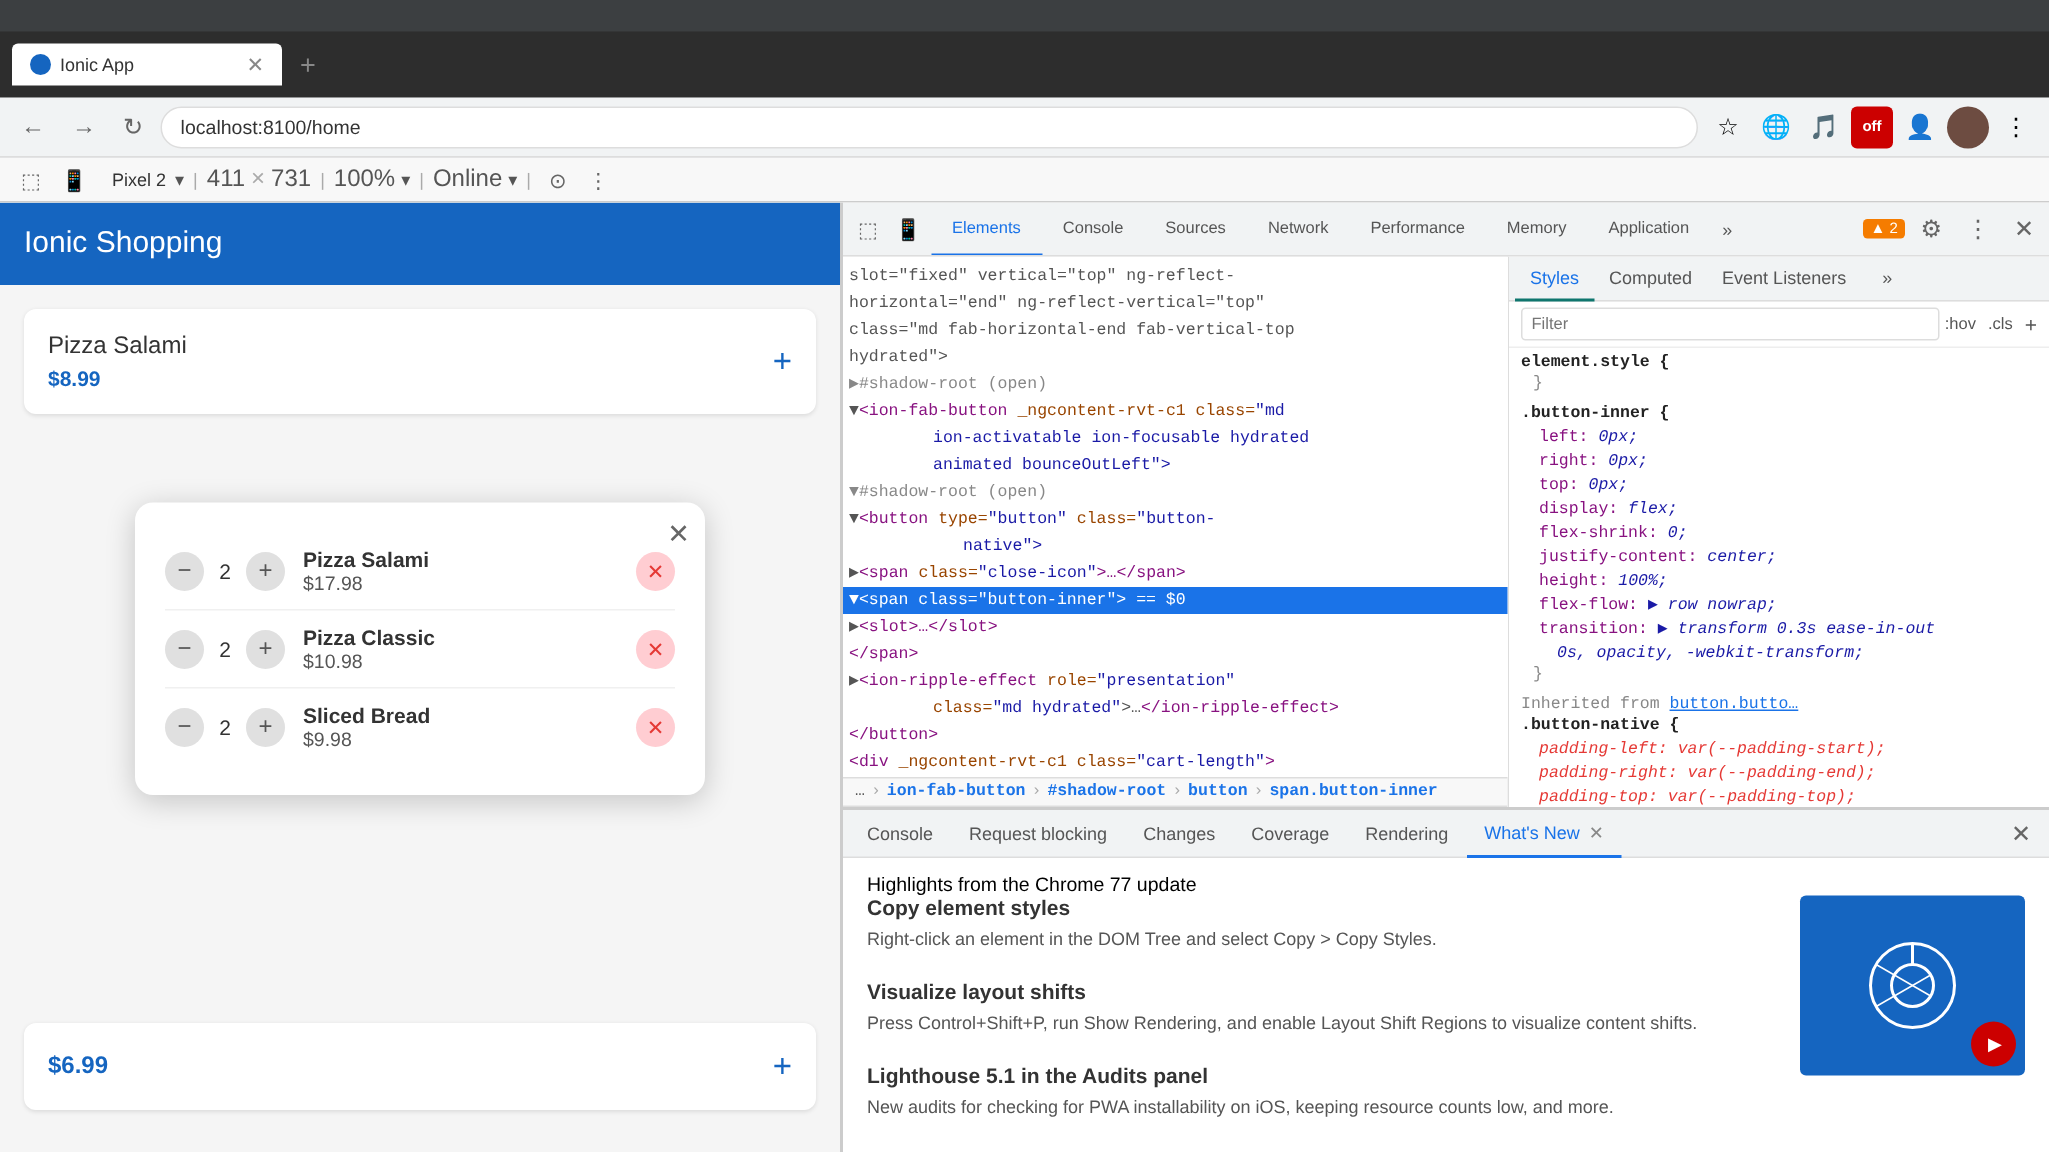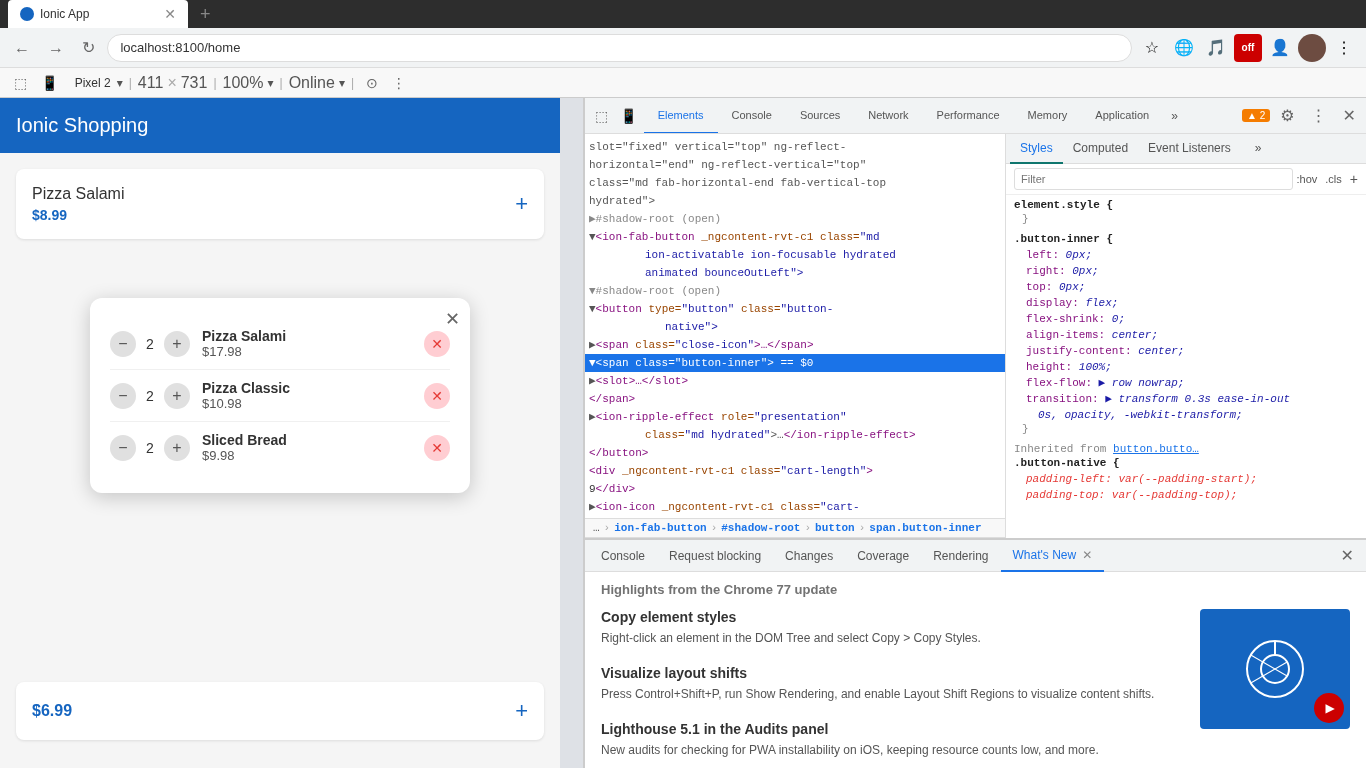--- a/index.html
+++ b/index.html
@@ -1,41 +1,41 @@
 <!DOCTYPE html>
 <html><head>
   <meta charset="utf-8">
   <style>
     * { box-sizing: border-box; margin: 0; padding: 0; }
     body { font-family: -apple-system, BlinkMacSystemFont, 'Segoe UI', sans-serif; background: #dee1e6; width: 1366px; height: 768px; overflow: hidden; display: flex; flex-direction: column; }
 
     
     .browser-chrome { background: #3c3f41; display: flex; flex-direction: column; }
-    .tab-bar { background: #2d2d2d; display: flex; align-items: center; height: 28px; padding: 0 8px; gap: 4px; }
+    .tab-bar { background: #2d2d2d; display: flex; align-items: center; height: 44px; padding: 0 8px; gap: 4px; margin-top: 21px; }
     .tab { background: #3c3f41; color: #ccc; display: flex; align-items: center; gap: 6px; padding: 0 12px; height: 28px; border-radius: 4px 4px 0 0; font-size: 12px; min-width: 180px; }
     .tab.active { background: #ffffff; color: #333; }
     .tab-favicon { width: 14px; height: 14px; border-radius: 50%; background: #1565c0; display: inline-block; }
     .tab-close { margin-left: auto; color: #888; cursor: pointer; font-size: 14px; }
     .tab-new { background: none; border: none; color: #888; font-size: 18px; cursor: pointer; padding: 0 8px; }
 
     .nav-bar { background: #f1f3f4; display: flex; align-items: center; height: 40px; padding: 0 8px; gap: 6px; border-bottom: 1px solid #ddd; }
     .nav-btn { background: none; border: none; color: #666; cursor: pointer; font-size: 16px; padding: 4px 6px; border-radius: 4px; }
     .address-bar { flex: 1; display: flex; align-items: center; background: #fff; border: 1px solid #ddd; border-radius: 20px; padding: 0 12px; height: 28px; font-size: 13px; color: #333; }
     .nav-actions { display: flex; gap: 4px; align-items: center; }
     .nav-icon { width: 28px; height: 28px; border-radius: 50%; display: flex; align-items: center; justify-content: center; cursor: pointer; }
     .profile-avatar { width: 28px; height: 28px; border-radius: 50%; background: #6d4c41; overflow: hidden; }
 
     
     .devtools-toolbar { background: #f1f3f4; border-bottom: 1px solid #ccc; display: flex; align-items: center; height: 32px; padding: 0 6px; gap: 2px; }
     .device-label { font-size: 12px; color: #333; margin-left: 8px; }
     .dim-text { font-size: 16px; color: #555; }
     .separator { color: #aaa; margin: 0 4px; }
 
     
-    .main-area { display: flex; flex: 1; overflow: hidden; gap: 23px; }
+    .main-area { display: flex; flex: 1; overflow: hidden; }
 
     
     .app-viewport { width: 560px; background: #f5f5f5; position: relative; overflow: hidden; }
     .ionic-app { height: 100%; position: relative; }
     .app-header { background: #1565c0; color: white; padding: 16px 16px; font-size: 20px; font-weight: 500; }
     .app-content { padding: 16px; background: #f5f5f5; }
 
     .item-card { background: white; border-radius: 8px; padding: 16px; margin-bottom: 12px; display: flex; align-items: center; justify-content: space-between; box-shadow: 0 1px 3px rgba(0,0,0,0.1); }
     .item-add-btn { color: #1565c0; font-size: 22px; cursor: pointer; }
 
@@ -300,34 +300,34 @@
             <div class="style-selector">element.style {</div>
             <div style="padding-left:8px;color:#888;font-size:11px;">}</div>
           </div>
           <div class="style-rule">
             <div class="style-selector">.button-inner {</div>
             <div class="style-line"><span class="style-prop">left:</span><span class="style-val"> 0px;</span></div>
             <div class="style-line"><span class="style-prop">right:</span><span class="style-val"> 0px;</span></div>
             <div class="style-line"><span class="style-prop">top:</span><span class="style-val"> 0px;</span></div>
             <div class="style-line"><span class="style-prop">display:</span><span class="style-val"> flex;</span></div>
             <div class="style-line"><span class="style-prop">flex-shrink:</span><span class="style-val"> 0;</span></div>
-            <div class="style-line"><span class="style-prop">align-items:</span><span class="style-val"> center;</span></div>
             <div class="style-line"><span class="style-prop">justify-content:</span><span class="style-val"> center;</span></div>
             <div class="style-line"><span class="style-prop">height:</span><span class="style-val"> 100%;</span></div>
             <div class="style-line"><span class="style-prop">flex-flow:</span><span class="style-val"> ▶ row nowrap;</span></div>
             <div class="style-line" style="padding-left:12px;"><span class="style-prop">transition:</span><span class="style-val"> ▶ transform 0.3s ease-in-out</span></div>
             <div class="style-line" style="padding-left:24px;"><span class="style-val">0s, opacity, -webkit-transform;</span></div>
             <div style="padding-left:8px;color:#888;font-size:11px;">}</div>
           </div>
           <div class="inherited-from">
             Inherited from <span>button.butto…</span>
           </div>
           <div class="style-rule">
             <div class="style-selector">.button-native {</div>
             <div class="style-line"><span style="color:#e53935;font-style:italic;">padding-left:</span><span style="color:#e53935;font-style:italic;"> var(--padding-start);</span></div>
+            <div class="style-line"><span style="color:#e53935;font-style:italic;">padding-right:</span><span style="color:#e53935;font-style:italic;"> var(--padding-end);</span></div>
             <div class="style-line"><span style="color:#e53935;font-style:italic;">padding-top:</span><span style="color:#e53935;font-style:italic;"> var(--padding-top);</span></div>
 
           </div>
         </div>
       </div>
     </div>
 
     <div class="bottom-drawer">
       <div class="drawer-tabs">
         <div class="dr-tab">Console</div>
@@ -335,21 +335,21 @@
         <div class="dr-tab">Changes</div>
         <div class="dr-tab">Coverage</div>
         <div class="dr-tab">Rendering</div>
         <div class="dr-tab active">
           What's New
           <span class="dr-tab-close">✕</span>
         </div>
         <button class="drawer-close-btn">✕</button>
       </div>
       <div class="drawer-content" style="position:relative;">
-        <div style="font-weight:700;font-size:13px;margin-bottom:12px;color:#737373;">Highlights from the Chrome 77 update</div>
+        <div style="font-weight:400;font-size:13px;color:#000000;">Highlights from the Chrome 77 update</div>
 
         <div style="display:flex;gap:16px;">
           <div style="flex:1;">
             <div class="drawer-item">
               <div class="drawer-title">Copy element styles</div>
               <div class="drawer-desc">Right-click an element in the DOM Tree and select Copy &gt; Copy Styles.</div>
             </div>
             <div class="drawer-item">
               <div class="drawer-title">Visualize layout shifts</div>
               <div class="drawer-desc">Press Control+Shift+P, run Show Rendering, and enable Layout Shift Regions to visualize content shifts.</div>

